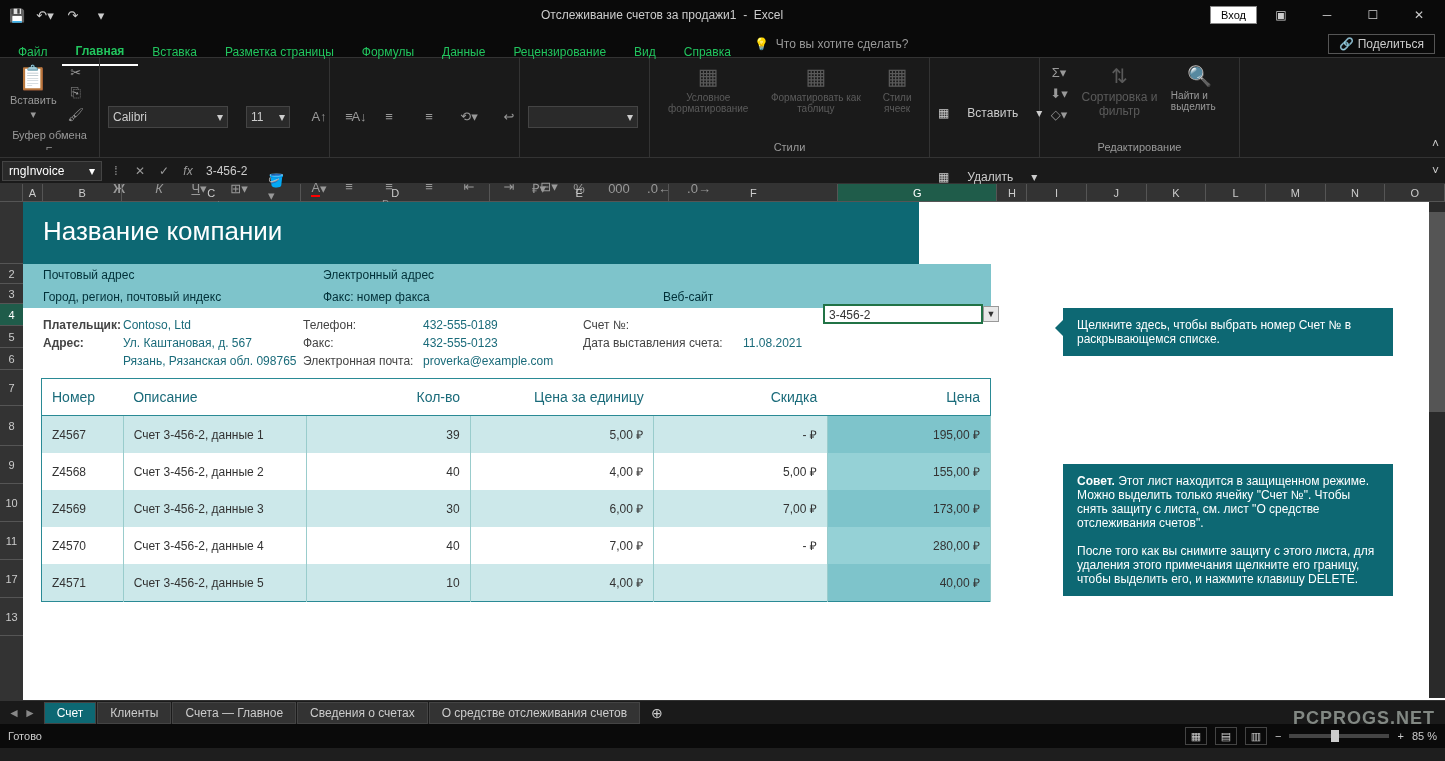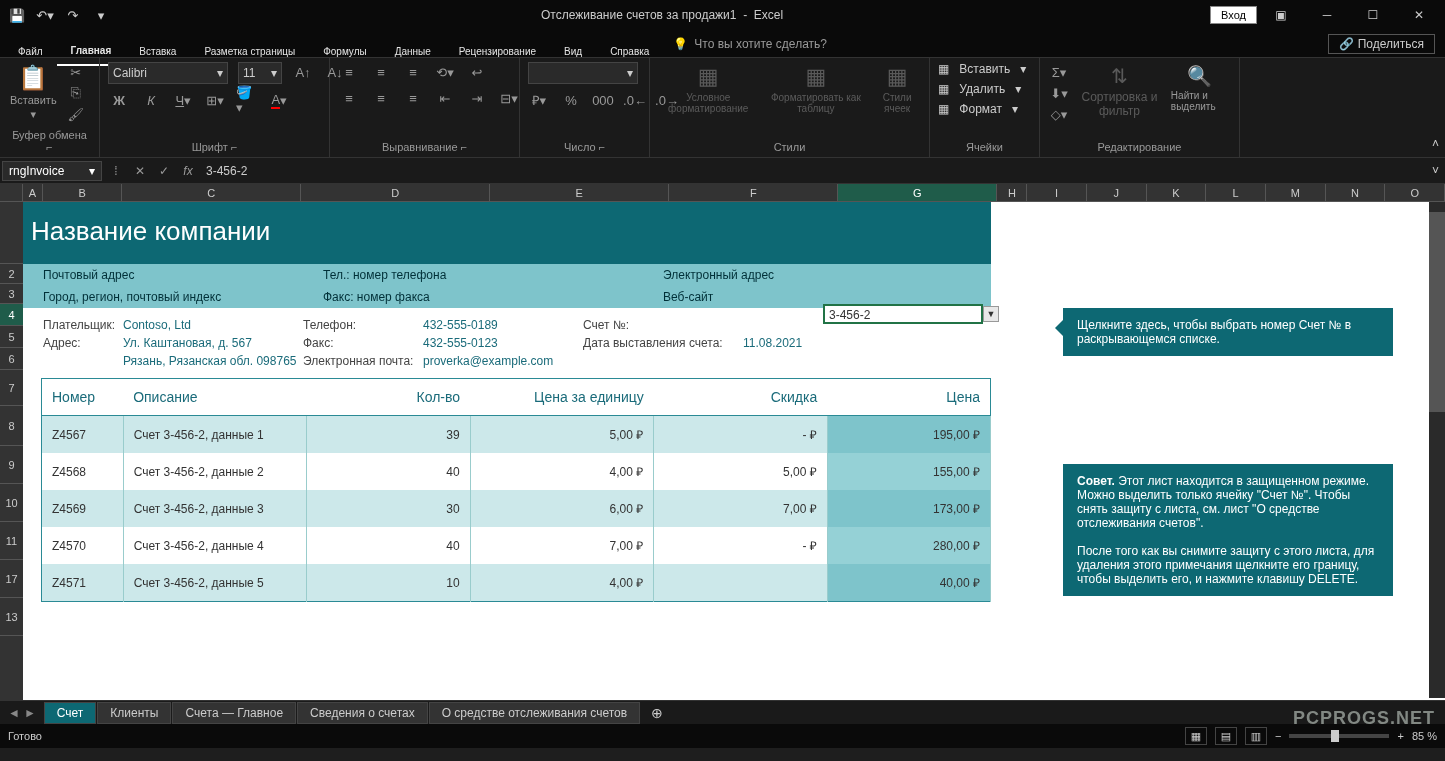--- a/index.html
+++ b/index.html
@@ -9,36 +9,36 @@
 .titlebar { height: 30px; background: #0a0a0a; display: flex; align-items: center; padding: 0 4px; }
 .titlebar .qat { display: flex; gap: 2px; align-items: center; }
 .titlebar .qat-btn { width: 26px; height: 24px; display: flex; align-items: center; justify-content: center; color: #ccc; font-size: 13px; }
 .titlebar .title { flex: 1; text-align: center; color: #ccc; font-size: 12px; }
 .titlebar .right { display: flex; gap: 2px; align-items: center; }
 .titlebar .login { background: #fff; color: #000; padding: 2px 10px; font-size: 11px; border: 1px solid #888; }
 .win-btn { width: 44px; height: 28px; display: flex; align-items: center; justify-content: center; color: #ccc; font-size: 12px; }
 
 
 .ribbon-tabs { height: 28px; background: #0a0a0a; display: flex; align-items: center; padding: 0 4px; border-bottom: 1px solid #333; }
-.ribbon-tabs .tab { padding: 0 14px; height: 28px; display: flex; align-items: center; color: #e5e5e5; font-size: 10px; cursor: pointer; margin-top: 16px; }
+.ribbon-tabs .tab { padding: 0 14px; height: 28px; display: flex; align-items: center; color: #22c55e; font-size: 12px; cursor: pointer; margin-top: 16px; }
 .ribbon-tabs .tab.active { border-bottom: 2px solid #fff; font-weight: 600; }
 .ribbon-tabs .spacer { flex: 1; }
 .ribbon-tabs .tellme { color: #999; font-size: 12px; padding: 0 10px; display: flex; align-items: center; gap: 6px; }
 .ribbon-tabs .share { color: #ccc; border: 1px solid #555; padding: 2px 10px; font-size: 12px; margin-right: 6px; }
 
 
 .ribbon { height: 100px; background: #1a1a1a; display: flex; border-bottom: 1px solid #333; }
 .rgroup { border-right: 1px solid #333; padding: 4px 8px; display: flex; flex-direction: column; justify-content: space-between; }
 .rgroup .label { text-align: center; color: #999; font-size: 11px; padding-top: 2px; }
 .rgroup .content { display: flex; gap: 6px; align-items: flex-start; }
 .rbtn { display: flex; flex-direction: column; align-items: center; color: #999; font-size: 11px; padding: 2px; gap: 2px; }
 .rbtn-sm { width: 22px; height: 20px; display: flex; align-items: center; justify-content: center; color: #999; font-size: 13px; }
 .rstack { display: flex; flex-direction: column; gap: 1px; }
 .combo { background: #2a2a2a; border: 1px solid #444; color: #ccc; font-size: 12px; height: 22px; padding: 0 4px; display:flex; align-items:center; justify-content:space-between; }
-.rrow { display: flex; gap: 10px; }
+.rrow { display: flex; gap: 18px; margin-top: 44px; }
 .rbtn.disabled, .rbtn-sm.disabled { opacity: 0.5; }
 .ribbon-collapse { position: absolute; right: 6px; top: 137px; color: #ccc; }
 
 
 .formula-bar { height: 26px; background: #1a1a1a; display: flex; align-items: center; border-bottom: 1px solid #333; }
 .namebox { width: 100px; background: #2a2a2a; border: 1px solid #444; color: #fff; padding: 2px 6px; font-size: 12px; margin: 0 2px; display:flex; justify-content:space-between; align-items:center; }
 .fb-btn { width: 24px; text-align: center; color: #999; }
 .formula-input { flex: 1; color: #ccc; padding: 0 6px; font-size: 12px; }
 .fb-expand { position: absolute; right: 6px; color: #ccc; }
 
@@ -49,28 +49,28 @@
 .colhdr .ch.active { background: #1f5c4a; color: #fff; }
 
 
 .grid-area { position: relative; display: flex; height: 498px; }
 .rowhdr { width: 23px; background: #333; }
 .rowhdr .rh { border-bottom: 1px solid #555; text-align: center; color: #ccc; font-size: 11px; display:flex; align-items:center; justify-content:center; }
 .rowhdr .rh.active { background: #1f5c4a; color: #fff; }
 .sheet { position: relative; flex: 1; background: #fff; overflow: hidden; }
 
 
-.company-header { background: #0d6873; color: #fff; padding: 14px 8px; font-size: 26px; font-weight: 400; height: 62px; width: 968px; }
+.company-header { background: #0d6873; color: #fff; padding: 14px 20px; font-size: 26px; font-weight: 400; height: 62px; width: 896px; }
 .info-band { background: #7ec4cb; color: #003038; width: 968px; }
 .info-row { display: flex; padding: 4px 20px; font-size: 12px; }
 .info-row > div { flex: 0 0 280px; }
 .info-row > div:nth-child(2){ flex: 0 0 340px; }
 .details { padding: 8px 0; font-size: 12px; color: #333; width: 968px; }
 .drow { display: flex; padding: 2px 20px; }
-.drow .lbl { flex: 0 0 80px; color: #444; }
+.drow .lbl { flex: 0 0 80px; color: #444; font-weight: bold; }
 .drow .val { flex: 0 0 180px; color: #1a6b7a; }
 .drow .lbl2 { flex: 0 0 120px; color: #444; }
 .drow .val2 { flex: 0 0 160px; color: #1a6b7a; }
 .drow .lbl3 { flex: 0 0 160px; color: #444; }
 .drow .val3 { color: #1a6b7a; }
 .invoice-for { padding: 8px 20px; font-size: 14px; color: #333; }
 .inv-table { width: 950px; margin-left: 18px; border: 1px solid #2a8a95; border-collapse: collapse; }
 .inv-table th { background: #fff; color: #1a6b7a; font-size: 14px; font-weight: 400; text-align: left; padding: 10px 10px; border-bottom: 1px solid #2a8a95; }
 .inv-table th.r, .inv-table td.r { text-align: right; }
 .inv-table td { padding: 10px 10px; font-size: 12px; color: #333; border-right: 1px solid #9cc; }
@@ -322,21 +322,20 @@
     <div class="rh" style="height:38px">10</div>
     <div class="rh" style="height:38px">11</div>
     <div class="rh" style="height:38px">17</div>
     <div class="rh" style="height:38px">13</div>
   </div>
   <div class="sheet">
     <div class="company-header">Название компании</div>
     <div class="info-band">
       <div class="info-row">
           <div>Почтовый адрес</div>
-          <div>Тел.: номер телефона</div>
           <div>Электронный адрес</div>
         </div>
       <div class="info-row">
           <div>Город, регион, почтовый индекс</div>
           <div>Факс: номер факса</div>
           <div>Веб-сайт</div>
         </div>
     </div>
     <div class="details">
       <div class="drow">

